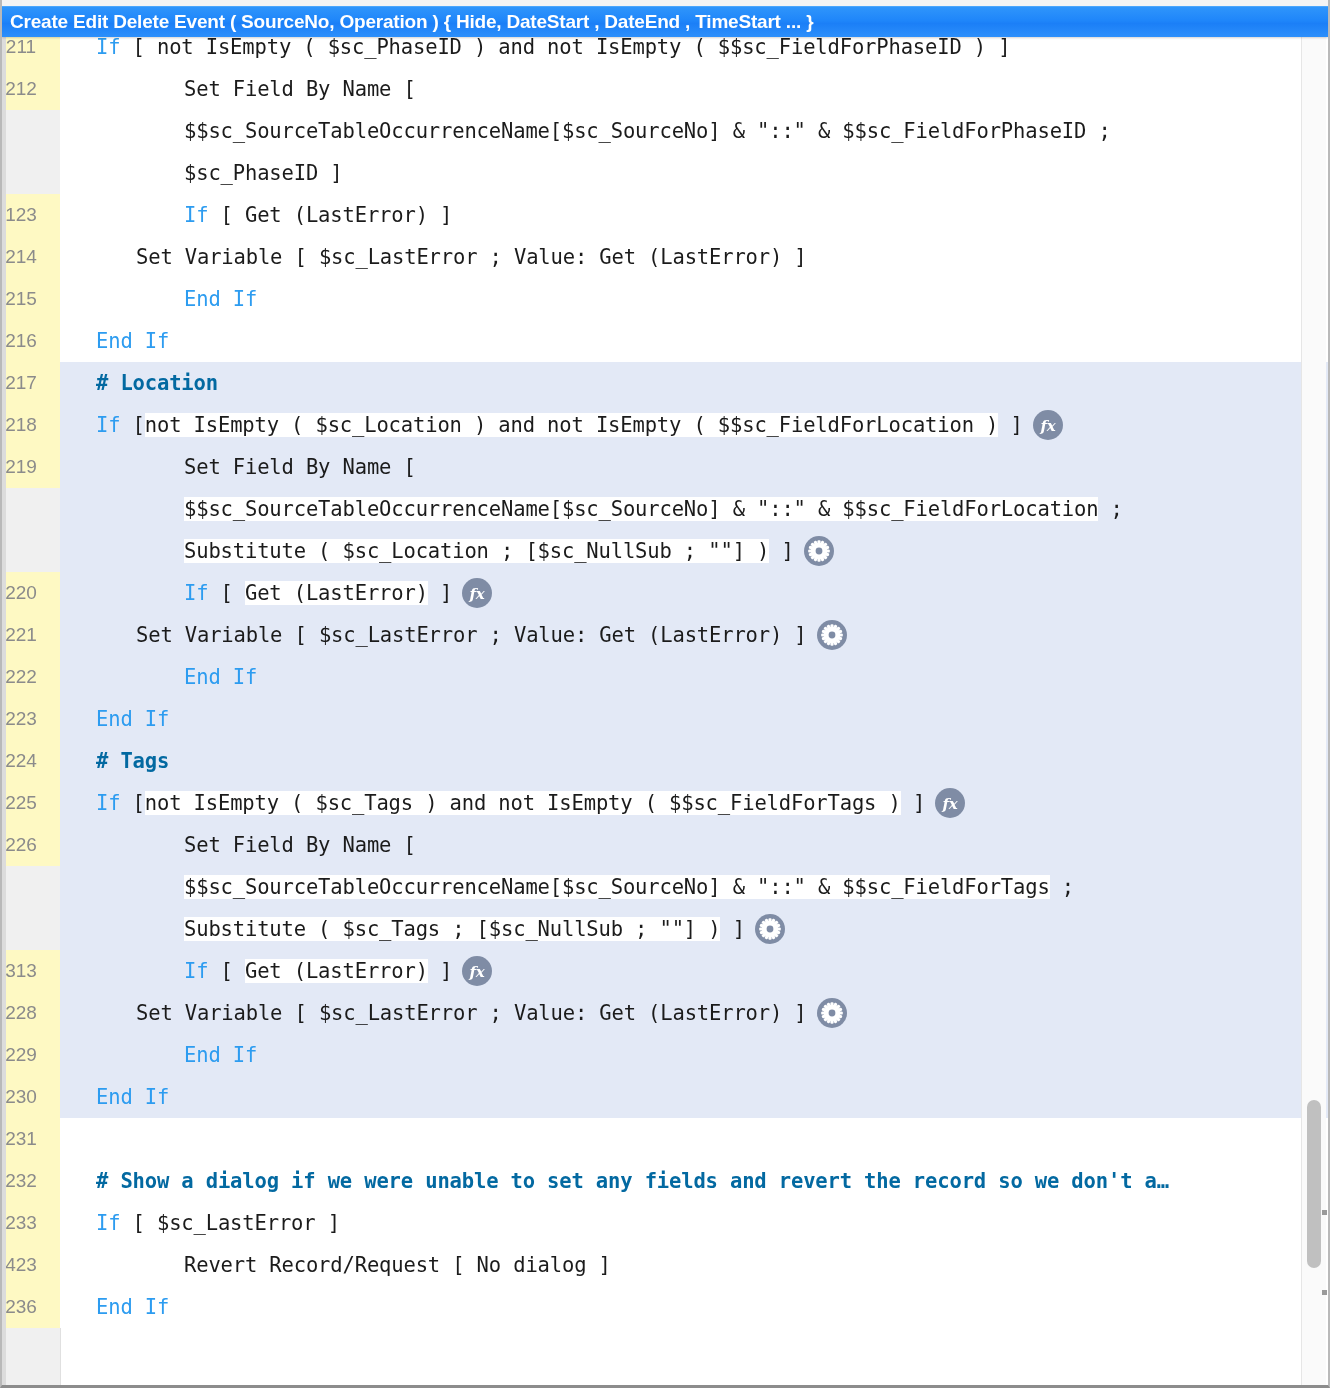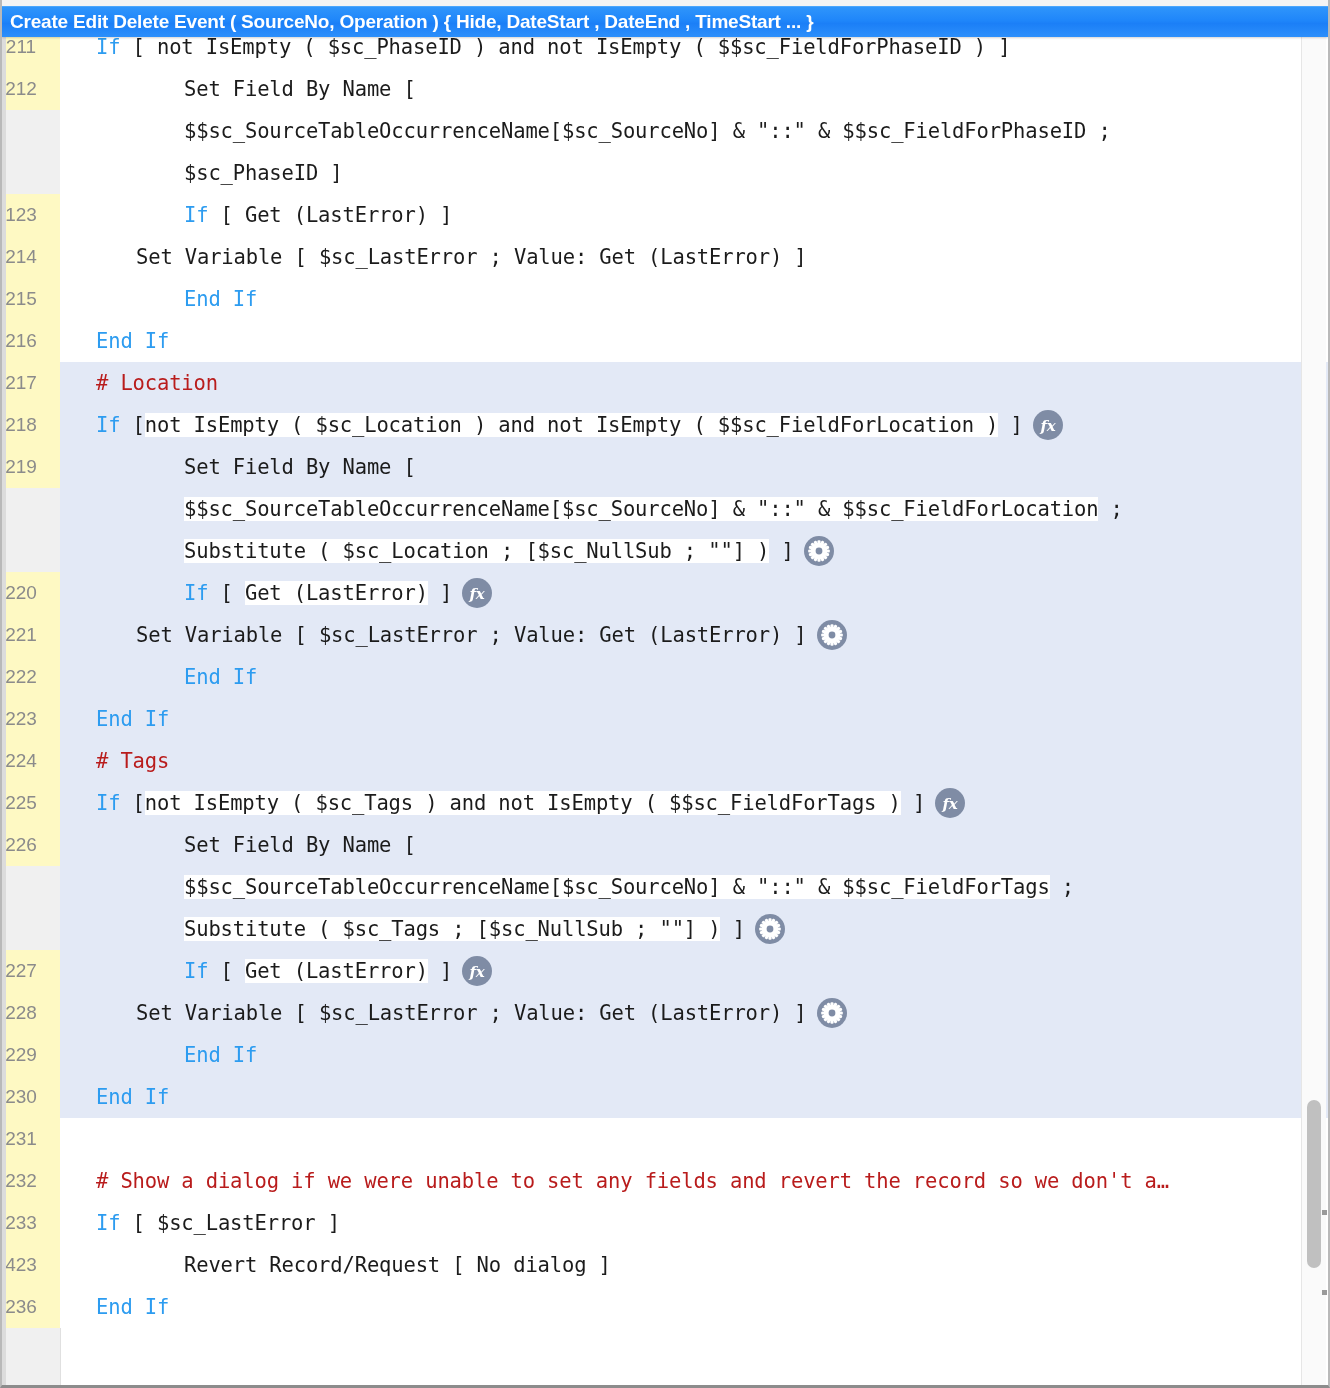--- a/index.html
+++ b/index.html
@@ -132,21 +132,21 @@
     white-space: pre;
     font-family: "DejaVu Sans Mono", "Liberation Mono", monospace;
     font-size: 20.5px;
     color: #1b1b1b;
     letter-spacing: -0.15px;
     background: #ffffff;
     display: block;
   }
 
   .kw   { color: #2d9cf0; }
-  .cmt  { color: #b91c1c; }
+  .cmt  { color: #0369a1; font-weight: bold; }
   .hl   { background: #ffffff; }
   .row.sel .hl { background: #ffffff; }
 
   
   .i1 { padding-left: 36px; }
   .i2 { padding-left: 124px; }
   .i3 { padding-left: 76px; }
 
   
   .badge {
@@ -355,21 +355,21 @@
                     <rect x="13.4" y="4.2" width="3.2" height="21.6" rx="1.2" transform="rotate(112.5 15 15)"></rect>
                     <rect x="13.4" y="4.2" width="3.2" height="21.6" rx="1.2" transform="rotate(135 15 15)"></rect>
                     <rect x="13.4" y="4.2" width="3.2" height="21.6" rx="1.2" transform="rotate(157.5 15 15)"></rect>
                     <circle cx="15" cy="15" r="8.2"></circle>
                   </g>
                   <circle cx="15" cy="15" r="3.4" fill="#7f8ca5"></circle>
                 </svg></span></div>
           </div>
         </div>
         <div class="row sel">
-          <div class="ln">227</div>
+          <div class="ln">313</div>
           <div class="rowbody">
             <div class="wrapline i2"><span class="kw">If </span><span>[ </span><span class="hl">Get (LastError)</span><span> ]</span><span class="badge"><svg viewBox="0 0 30 30">
                   <text x="15" y="21" text-anchor="middle" fill="#ffffff" font-style="italic" font-weight="bold" font-size="15" font-family="&quot;DejaVu Serif&quot;,&quot;Liberation Serif&quot;,serif">fx</text>
                 </svg></span></div>
           </div>
         </div>
         <div class="row sel">
           <div class="ln">228</div>
           <div class="rowbody">
             <div class="wrapline i3"><span>Set Variable [ $sc_LastError ; Value: Get (LastError) ]</span><span class="badge"><svg viewBox="0 0 30 30">

